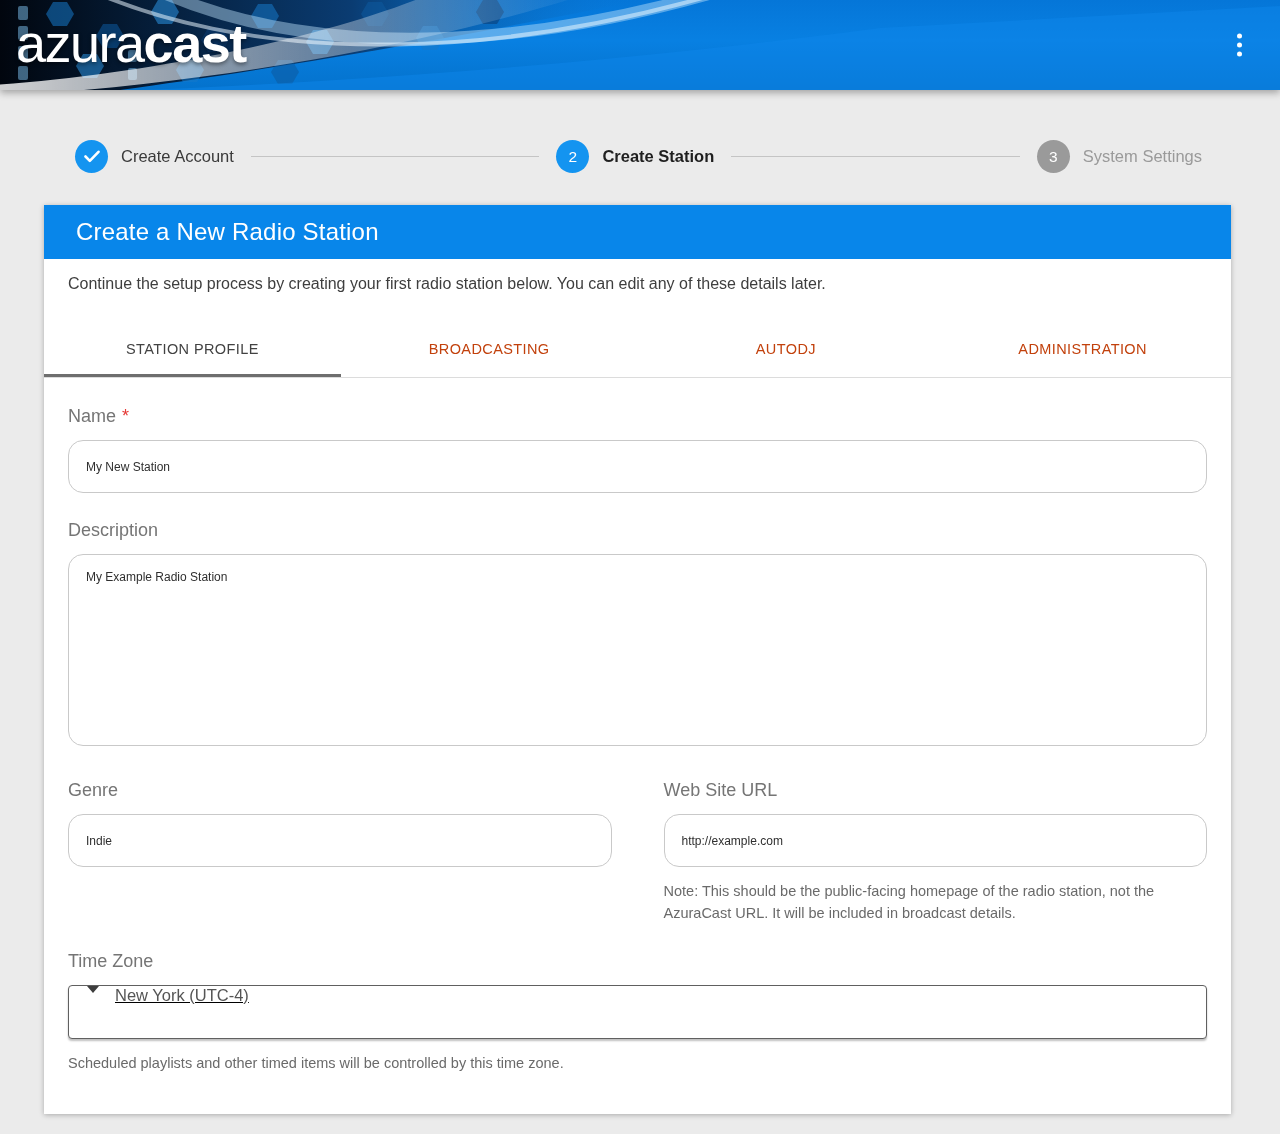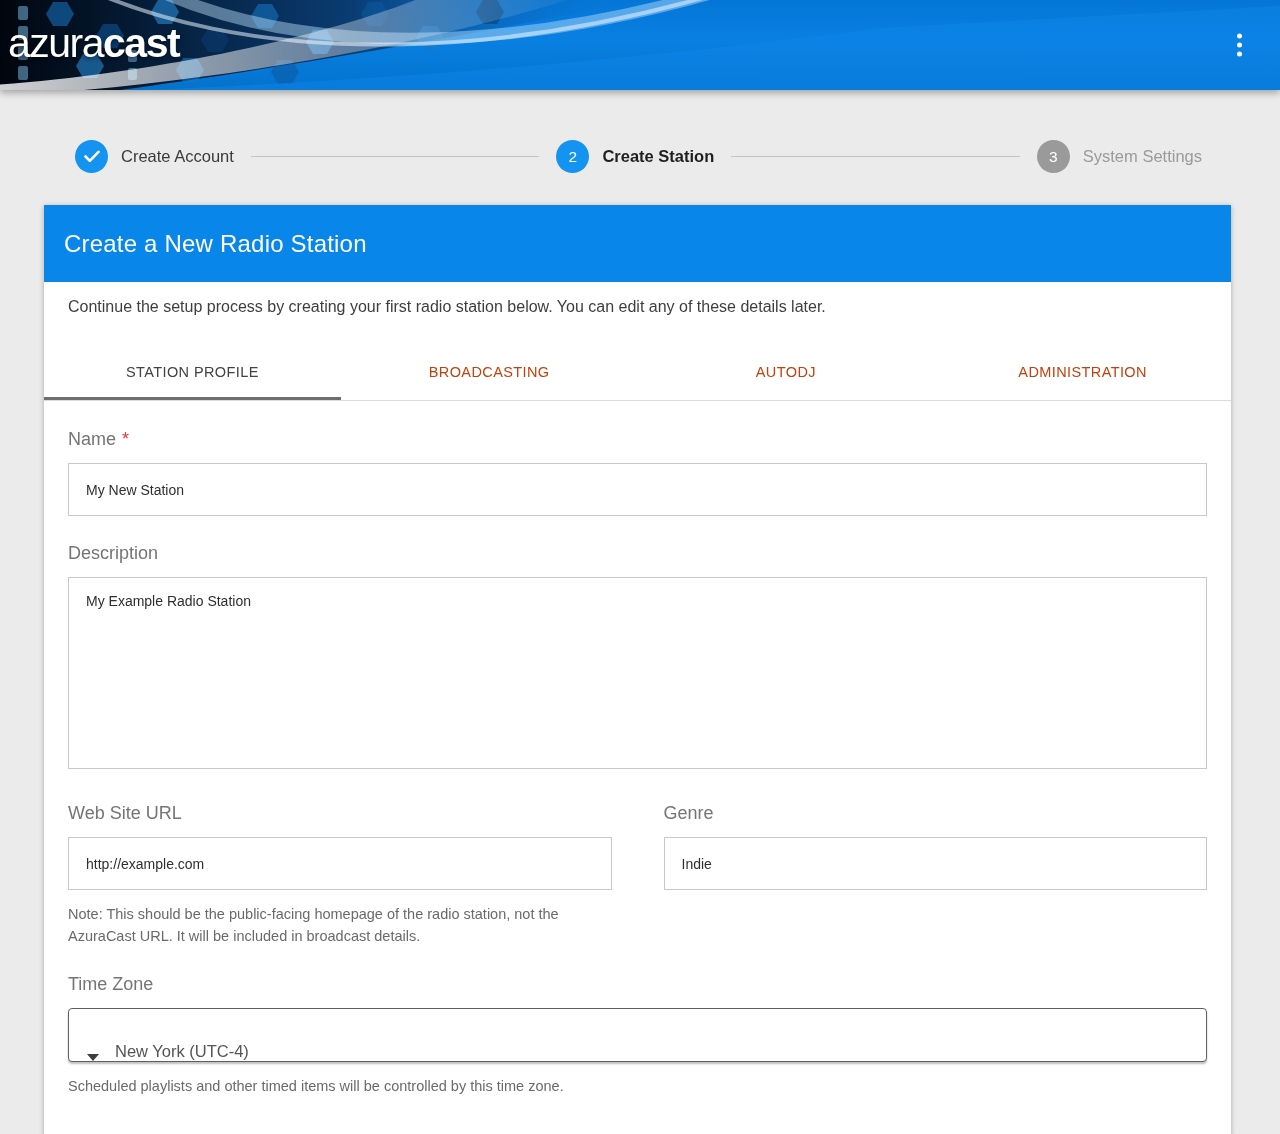--- a/index.html
+++ b/index.html
@@ -9,22 +9,22 @@
 
   
   .banner {
     position:relative; height:90px; width:100%;
     background:linear-gradient(180deg,#0576d8 0%,#0880e2 45%,#0472cc 100%);
     box-shadow:0 3px 7px rgba(0,0,0,.30);
     overflow:hidden;
   }
   .banner-art { position:absolute; inset:0; width:100%; height:100%; }
   .logo {
-    position:absolute; left:8px; top:50%; transform:translateY(-54%);
-    font-size:41px; color:#ffffff; letter-spacing:-1.5px;
+    position:absolute; left:16px; top:50%; transform:translateY(-54%);
+    font-size:54px; color:#ffffff; letter-spacing:-1.5px;
     text-shadow:0 2px 4px rgba(0,0,0,.45); white-space:nowrap;
   }
   .logo .light { font-weight:400; }
   .logo .bold  { font-weight:700; }
   .kebab {
     position:absolute; right:32px; top:50%; transform:translateY(-50%);
     display:flex; flex-direction:column; gap:4px; padding:6px; cursor:pointer;
   }
   .kebab i { width:5px; height:5px; border-radius:50%; background:#fff; }
 
@@ -45,56 +45,56 @@
   .step.active .step-label { font-weight:700; color:#1f1f1f; }
   .step.future .step-label { color:#9a9a9a; }
   .connector { flex:1; height:1px; background:#c4c4c4; margin:0 17px; }
 
   
   .card {
     width:1187px; margin-left:44px; background:#fff;
     box-shadow:0 1px 5px rgba(0,0,0,.28);
   }
   .card-header {
-    height:77px; background:#0886ea; display:flex; align-items:center;
-    padding:0 20px;
+    height:54px; background:#0886ea; display:flex; align-items:center;
+    padding:0 32px;
   }
   .card-title { color:#fff; font-size:24px; font-weight:400; letter-spacing:.2px; }
   .intro { padding:16px 24px 0; font-size:16px; color:#3e3e3e; }
 
   .tabs { display:flex; margin-top:27px; border-bottom:1px solid #dcdcdc;text-align:center; }
   .tab {
     flex:1; height:57px; display:flex; align-items:center; justify-content:center;
     font-size:14.5px; letter-spacing:.4px; color:#c2410c; cursor:pointer;
     text-transform:uppercase;
   }
   .tab.active { color:#424242; box-shadow:inset 0 -3px 0 #6e6e6e; }
 
   .form { padding:28px 24px 40px; }
   .field-label {
     display:flex; gap:6px; font-size:18px; color:#757575; margin-bottom:13px;
   }
   .required { color:#e53935; }
   .text-input {
-    width:100%; height:53px; border:1px solid #c9c9c9; border-radius:0;
+    width:100%; height:53px; border:1px solid #c9c9c9; border-radius:15px;
     padding:0 17px; font-family:"Liberation Sans", sans-serif;
-    font-size:14px; color:#2f2f2f; background:#fff; outline:none;
+    font-size:12px; color:#2f2f2f; background:#fff; outline:none;
   }
   textarea.text-input {
     height:192px; padding:14px 17px; resize:none; line-height:1.4;
   }
   .group-name { margin-bottom:27px; }
   .group-desc { margin-bottom:30px; }
   .two-col { display:grid; grid-template-columns:1fr 1fr; column-gap:52px; }
   .note { margin-top:13px; font-size:14.5px; color:#6a6a6a; line-height:1.55; }
   .group-tz { margin-top:26px; }
   .select {
     width:100%; height:54px; border:1px solid #606060; border-radius:4px;
-    display:flex; align-items:flex-end; gap:16px; padding:0 18px;
-    box-shadow:0 2px 2px rgba(0,0,0,.25); cursor:pointer; background:#fff;
+    display:flex; align-items:flex-start; gap:16px; padding:0 18px;
+    box-shadow:0 2px 2px rgba(0,0,0,.25); cursor:pointer; background:#fff;text-decoration:underline;
   }
   .caret {
     width:0; height:0; border-left:6px solid transparent;
     border-right:6px solid transparent; border-top:7px solid #3d3d3d;
   }
   .select-value { font-size:16.5px; color:#555; }
 </style>
 </head>
 <body>
 
@@ -202,31 +202,31 @@
       <div class="group-desc">
         <div class="field-label">
           <span>Description</span>
         </div>
         <textarea class="text-input" style="">My Example Radio Station</textarea>
       </div>
 
       <div class="two-col">
         <div>
           <div class="field-label">
+            <span>Genre</span>
+          </div>
+          <input class="text-input" type="text" value="Indie" style="">
+        </div>
+        <div>
+          <div class="field-label">
             <span>Web Site URL</span>
           </div>
           <input class="text-input" type="text" value="http://example.com" style="">
           <p class="note">Note: This should be the public-facing homepage of the radio station, not the AzuraCast URL. It will be included in broadcast details.</p>
         </div>
-        <div>
-          <div class="field-label">
-            <span>Genre</span>
-          </div>
-          <input class="text-input" type="text" value="Indie" style="">
-        </div>
       </div>
 
       <div class="group-tz">
         <div class="field-label">
           <span>Time Zone</span>
         </div>
         <div class="select">
           <span class="caret"></span>
           <span class="select-value">New York (UTC-4)</span>
         </div>

